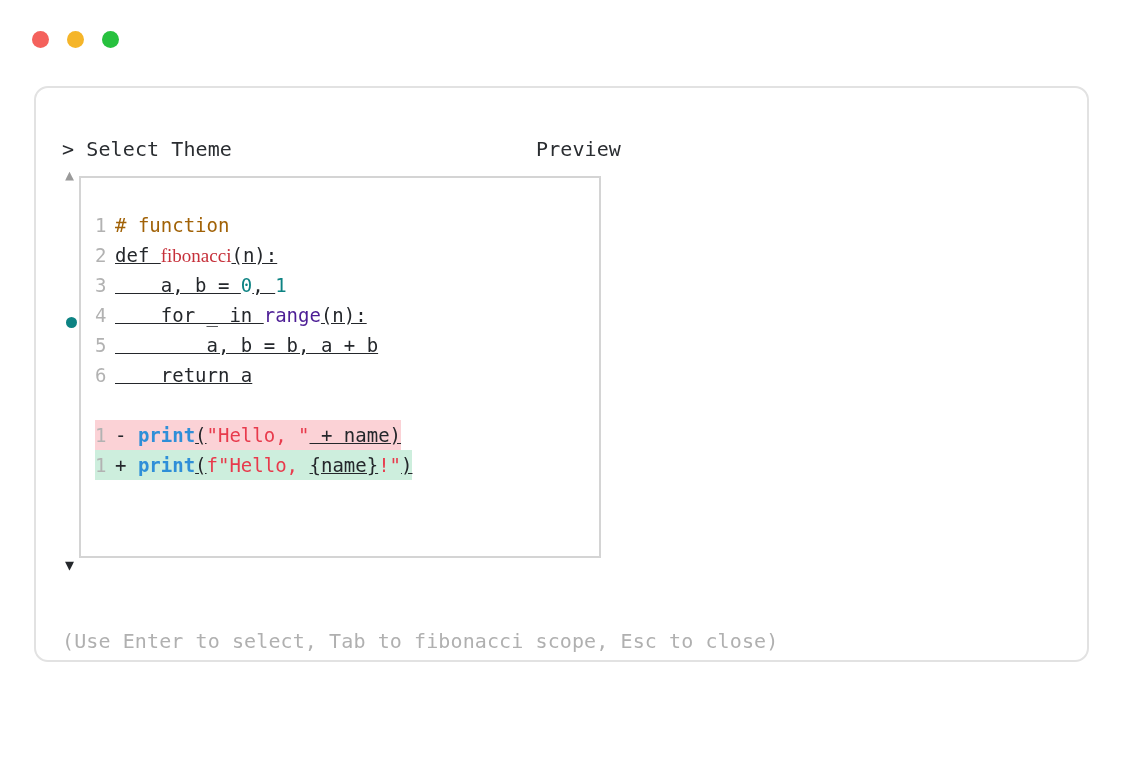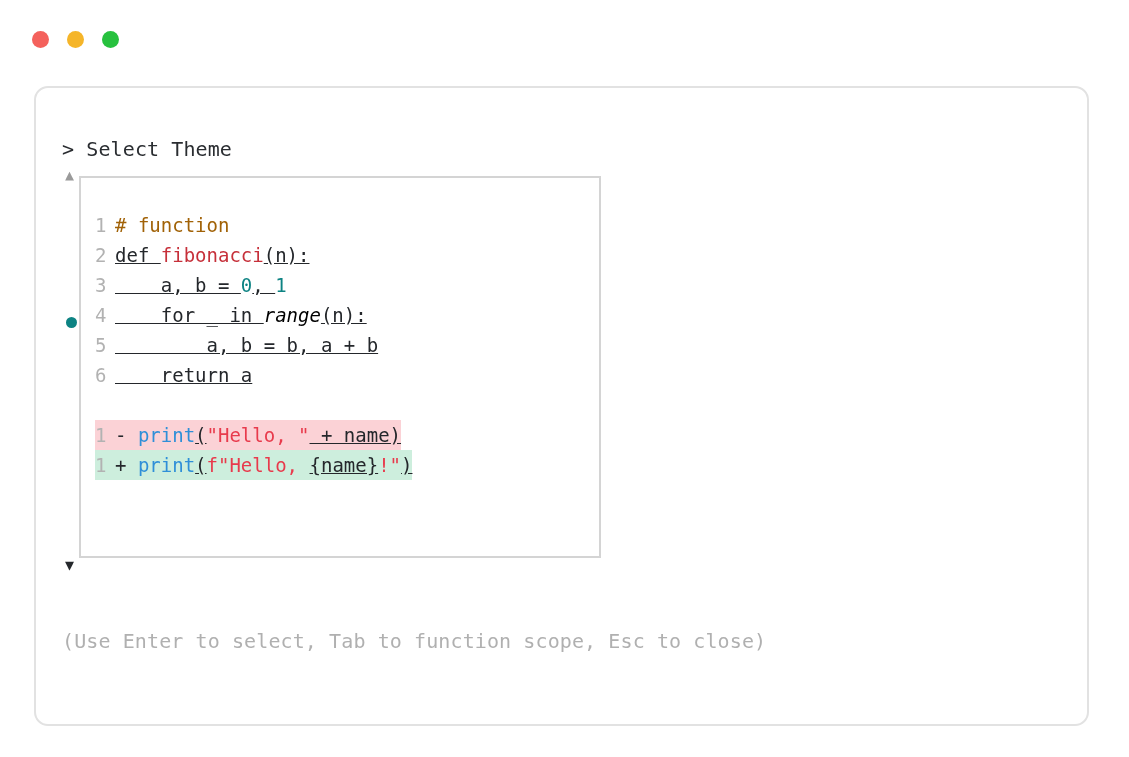--- a/index.html
+++ b/index.html
@@ -34,21 +34,21 @@
   .dot.red    { background: #f4615c; }
   .dot.yellow { background: #f5b529; }
   .dot.green  { background: #27c13e; }
 
   
   .card {
     position: absolute;
     left: 34px;
     top: 86px;
     width: 1055px;
-    height: 640px;
+    height: 576px;
     border: 2px solid #e2e2e2;
     border-radius: 14px;
     background: #ffffff;
   }
 
   .card-inner {
     position: relative;
     width: 100%;
     height: 100%;
   }
@@ -162,25 +162,25 @@
     width: 20px;
     flex: 0 0 20px;
     text-align: right;
     color: #b2b2b2;
     padding-right: 10px;
   }
   .code-spacer { height: 30px; }
 
   .tok-plain   { color: #24272b; text-decoration: underline; }
   .tok-comment { color: #a16207; }
-  .tok-func    { color: #c6303a; }
+  .tok-func    { color: #c6303a; font-family: Liberation Serif, serif; }
   .tok-num     { color: #0d8383; }
-  .tok-builtin { color: #000000; font-style: italic; }
+  .tok-builtin { color: #4c1d95; }
   .tok-string  { color: #e83a4c; }
-  .tok-callee  { color: #2f8fd8; }
+  .tok-callee  { color: #2f8fd8; font-weight: bold; }
 
   
   .diff-line {
     display: flex;
     align-items: baseline;
     height: 30px;
     white-space: pre;
     width: fit-content;
   }
   .diff-line.removed { background: #fbd2d6; }
@@ -228,21 +228,24 @@
           <div class="theme-row"><div class="bullet-slot"></div><span class="row-index">8.</span><span class="row-dot"> </span><span class="row-name">ANSI</span><span class="row-variant muted"> Dark</span></div>
           <div class="theme-row"><div class="bullet-slot"></div><span class="row-index">9.</span><span class="row-dot"> </span><span class="row-name">Atom One</span><span class="row-variant muted"> Dark</span></div>
           <div class="theme-row"><div class="bullet-slot"></div><span class="row-index">10.</span><span class="row-dot"> </span><span class="row-name">Ayu</span><span class="row-variant muted"> Dark</span></div>
           <div class="theme-row"><div class="bullet-slot"></div><span class="row-index">11.</span><span class="row-dot"> </span><span class="row-name">Default</span><span class="row-variant muted"> Dark</span></div>
           <div class="theme-row"><div class="bullet-slot"></div><span class="row-index">12.</span><span class="row-dot"> </span><span class="row-name">Dracula</span><span class="row-variant muted"> Dark</span></div>
         </div>
 
       <div class="scroll-arrow down">▼</div>
     </div>
 
+    <div class="right-col">
+      <div class="section-title">Preview</div>
+    </div>
 
     <div class="preview-box">
       <div class="code-area" id="code-area"><div class="code-line"><span class="ln">1</span><span class="tok-comment"># function</span></div><div class="code-line"><span class="ln">2</span><span class="tok-plain">def </span><span class="tok-func">fibonacci</span><span class="tok-plain">(n):</span></div><div class="code-line"><span class="ln">3</span><span class="tok-plain">    a, b = </span><span class="tok-num">0</span><span class="tok-plain">, </span><span class="tok-num">1</span></div><div class="code-line"><span class="ln">4</span><span class="tok-plain">    for _ in </span><span class="tok-builtin">range</span><span class="tok-plain">(n):</span></div><div class="code-line"><span class="ln">5</span><span class="tok-plain">        a, b = b, a + b</span></div><div class="code-line"><span class="ln">6</span><span class="tok-plain">    return a</span></div><div class="code-spacer"></div><div class="diff-line removed"><span class="ln">1</span><span class="diff-sign">- </span><span class="tok-callee">print</span><span class="tok-plain">(</span><span class="tok-string">"Hello, "</span><span class="tok-plain"> + name)</span></div><div class="diff-line added"><span class="ln">1</span><span class="diff-sign">+ </span><span class="tok-callee">print</span><span class="tok-plain">(</span><span class="tok-string">f"Hello, </span><span class="tok-plain">{name}</span><span class="tok-string">!"</span><span class="tok-plain">)</span></div></div>
     </div>
 
-    <div class="hint">(Use Enter to select, Tab to function scope, Esc to close)</div>
+    <div class="hint">(Use Enter to select, Tab to fibonacci scope, Esc to close)</div>
 
   </div>
 </div>
 
 </body></html>

